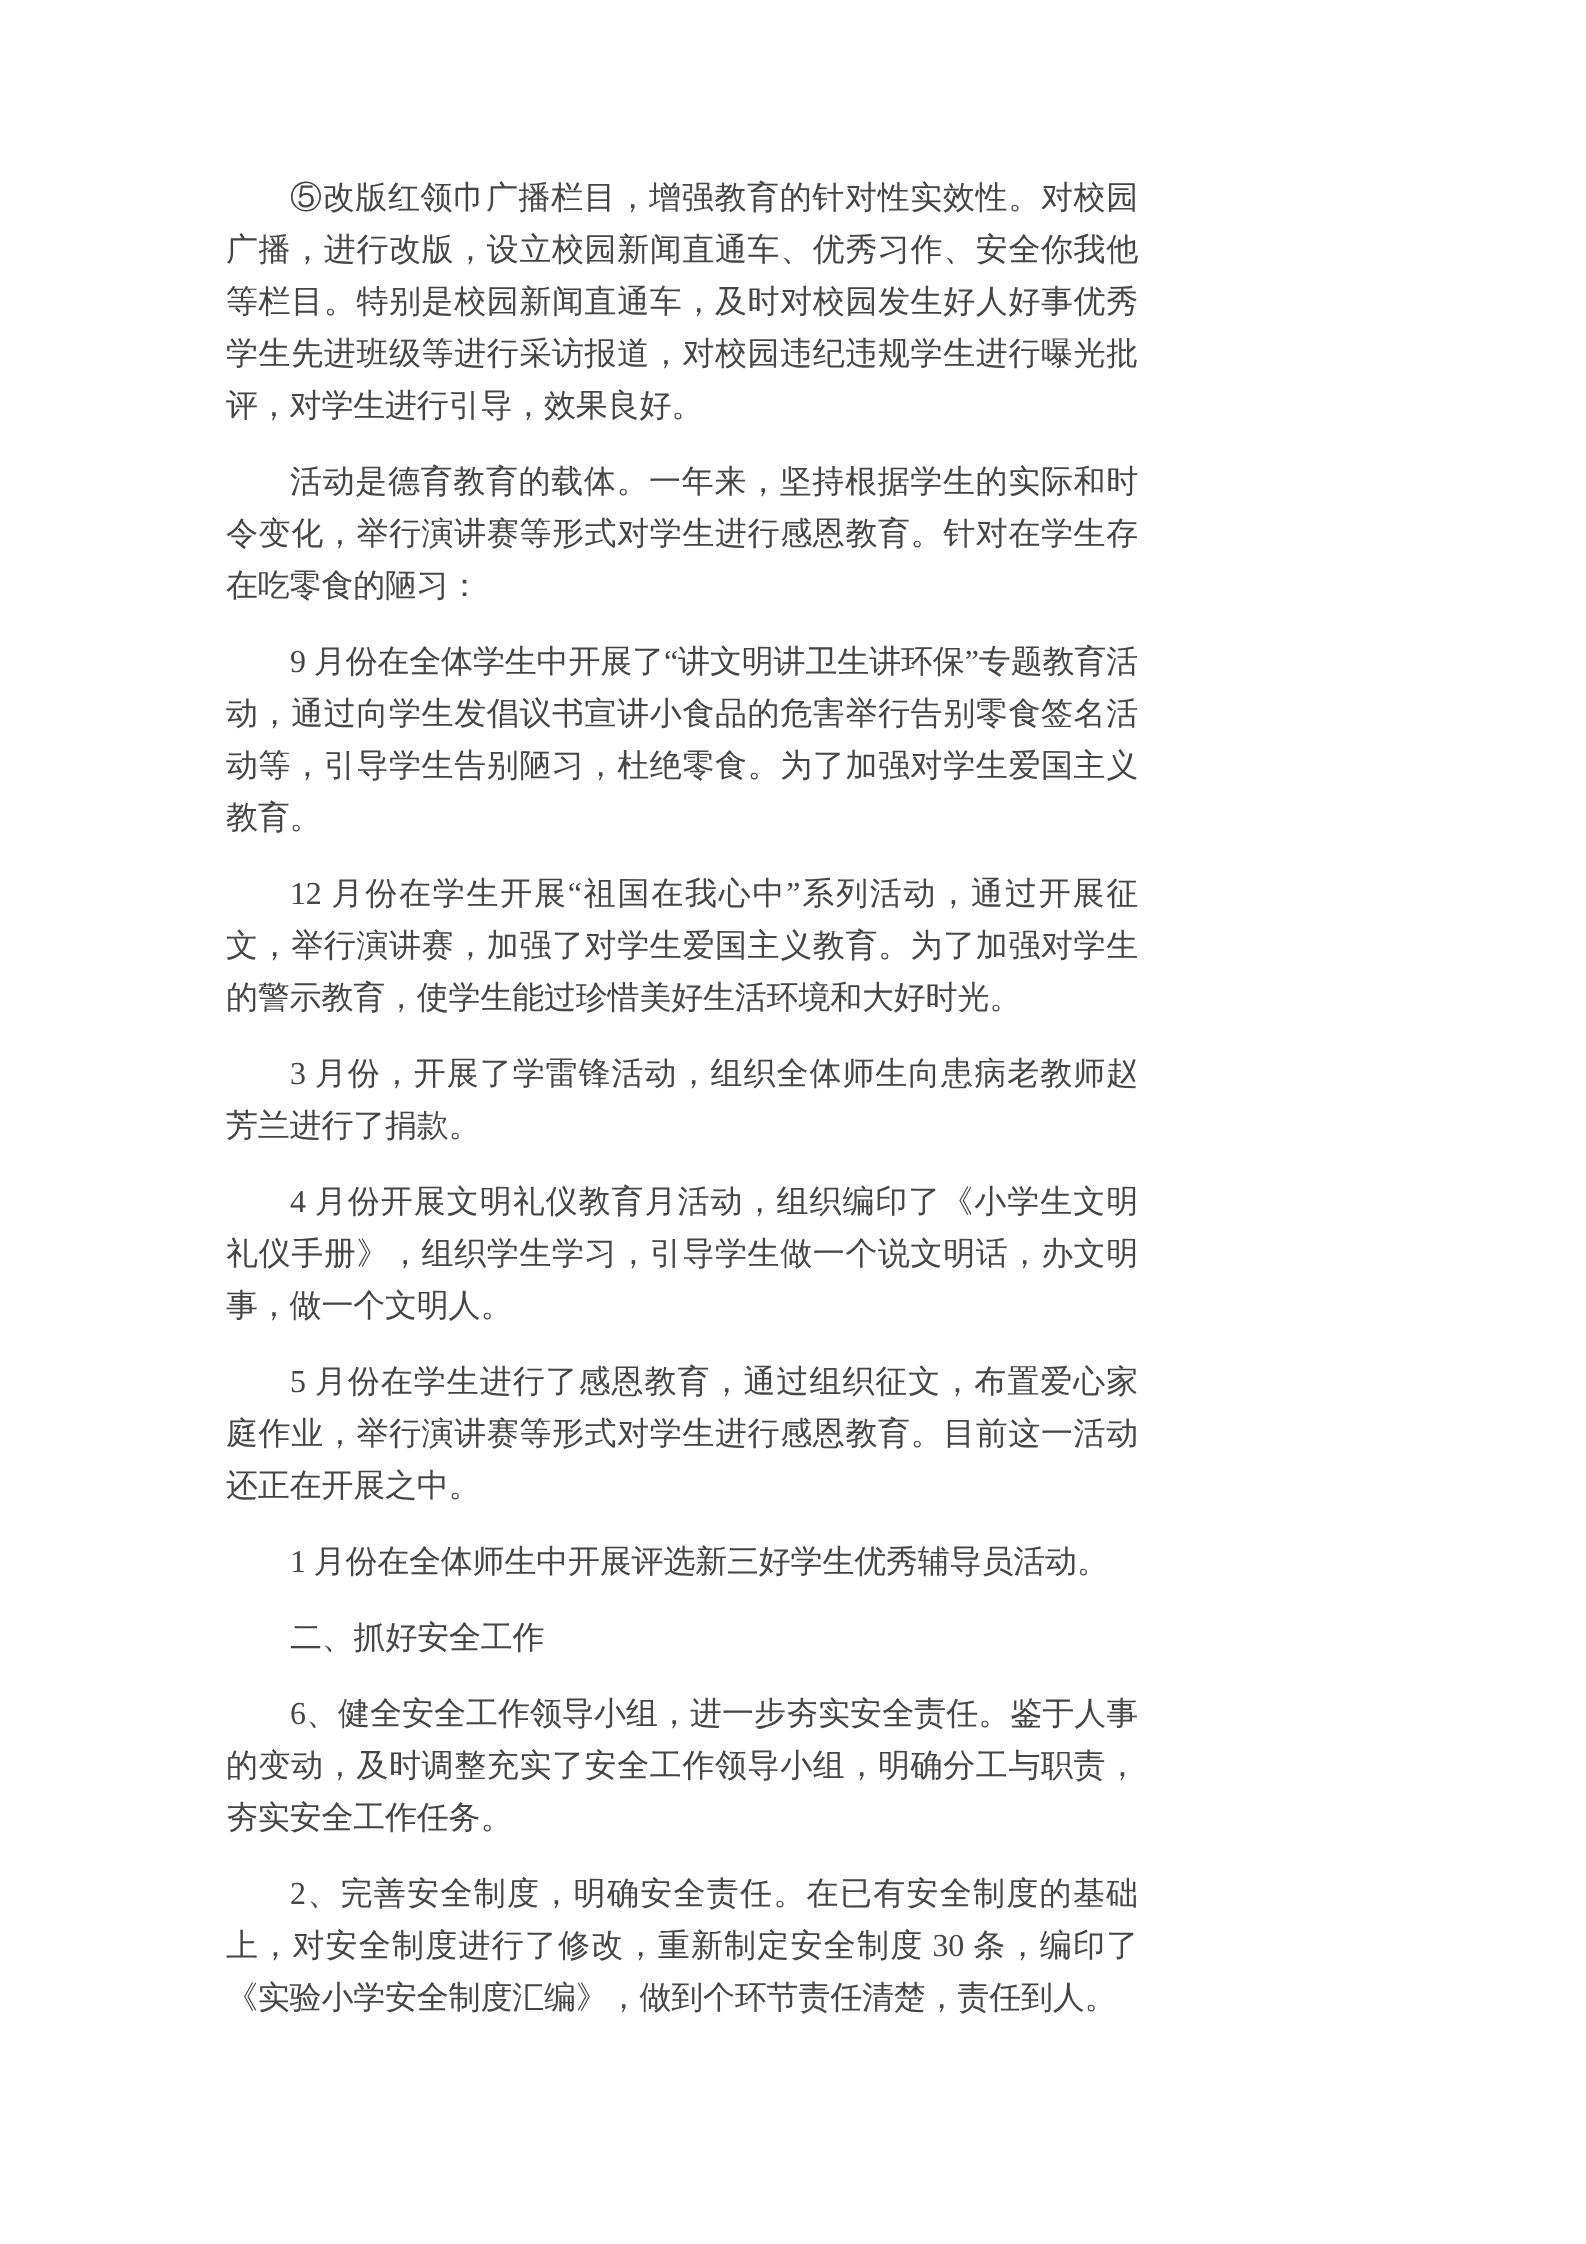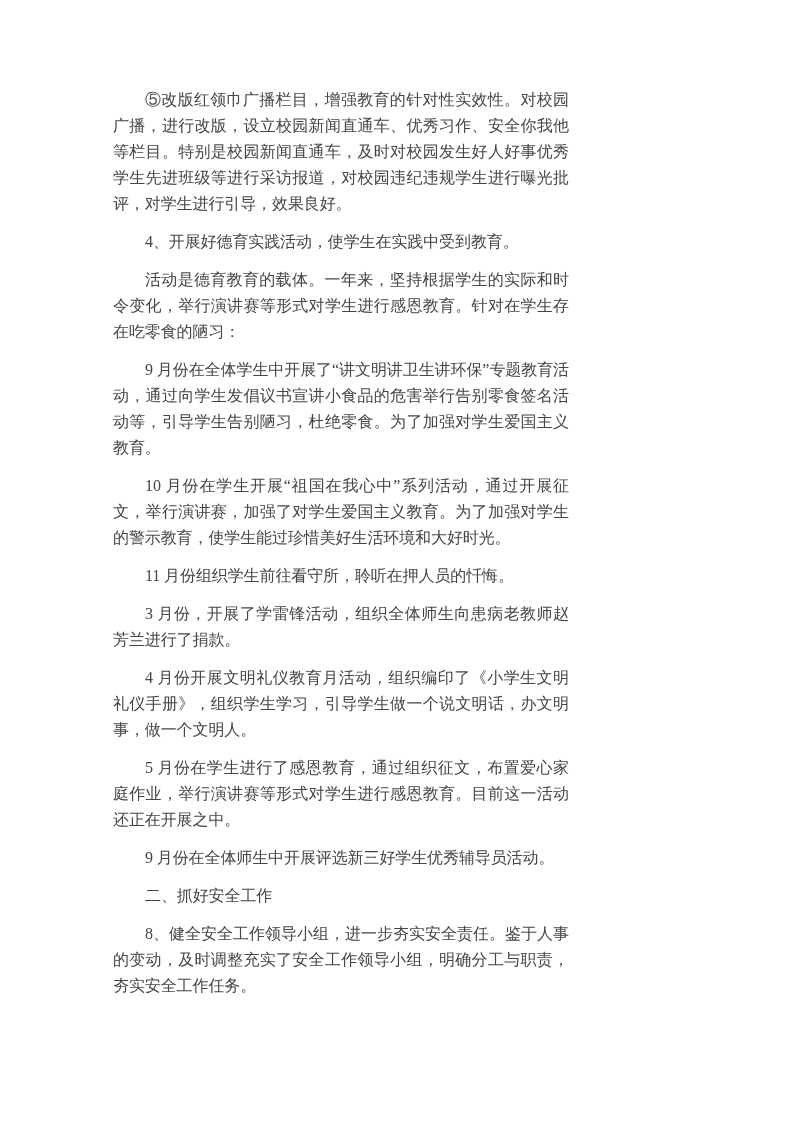--- a/index.html
+++ b/index.html
@@ -26,24 +26,23 @@
     text-align: justify;
     text-indent: 2em;
     word-break: break-all;
   }
 </style>
 </head>
 <body>
 
 <div class="page">
   <p>⑤改版红领巾广播栏目，增强教育的针对性实效性。对校园广播，进行改版，设立校园新闻直通车、优秀习作、安全你我他等栏目。特别是校园新闻直通车，及时对校园发生好人好事优秀学生先进班级等进行采访报道，对校园违纪违规学生进行曝光批评，对学生进行引导，效果良好。</p>
-  <p>4、开展好德育实践活动，使学生在实践中受到教育。</p>
   <p>活动是德育教育的载体。一年来，坚持根据学生的实际和时令变化，举行演讲赛等形式对学生进行感恩教育。针对在学生存在吃零食的陋习：</p>
   <p>9 月份在全体学生中开展了“讲文明讲卫生讲环保”专题教育活动，通过向学生发倡议书宣讲小食品的危害举行告别零食签名活动等，引导学生告别陋习，杜绝零食。为了加强对学生爱国主义教育。</p>
-  <p>10 月份在学生开展“祖国在我心中”系列活动，通过开展征文，举行演讲赛，加强了对学生爱国主义教育。为了加强对学生的警示教育，使学生能过珍惜美好生活环境和大好时光。</p>
-  <p>11 月份组织学生前往看守所，聆听在押人员的忏悔。</p>
+  <p>12 月份在学生开展“祖国在我心中”系列活动，通过开展征文，举行演讲赛，加强了对学生爱国主义教育。为了加强对学生的警示教育，使学生能过珍惜美好生活环境和大好时光。</p>
   <p>3 月份，开展了学雷锋活动，组织全体师生向患病老教师赵芳兰进行了捐款。</p>
   <p>4 月份开展文明礼仪教育月活动，组织编印了《小学生文明礼仪手册》，组织学生学习，引导学生做一个说文明话，办文明事，做一个文明人。</p>
   <p>5 月份在学生进行了感恩教育，通过组织征文，布置爱心家庭作业，举行演讲赛等形式对学生进行感恩教育。目前这一活动还正在开展之中。</p>
-  <p>9 月份在全体师生中开展评选新三好学生优秀辅导员活动。</p>
+  <p>1 月份在全体师生中开展评选新三好学生优秀辅导员活动。</p>
   <p>二、抓好安全工作</p>
-  <p>8、健全安全工作领导小组，进一步夯实安全责任。鉴于人事的变动，及时调整充实了安全工作领导小组，明确分工与职责，夯实安全工作任务。</p>
+  <p>6、健全安全工作领导小组，进一步夯实安全责任。鉴于人事的变动，及时调整充实了安全工作领导小组，明确分工与职责，夯实安全工作任务。</p>
+  <p>2、完善安全制度，明确安全责任。在已有安全制度的基础上，对安全制度进行了修改，重新制定安全制度 30 条，编印了《实验小学安全制度汇编》，做到个环节责任清楚，责任到人。</p>
 </div>
 
 </body></html>

